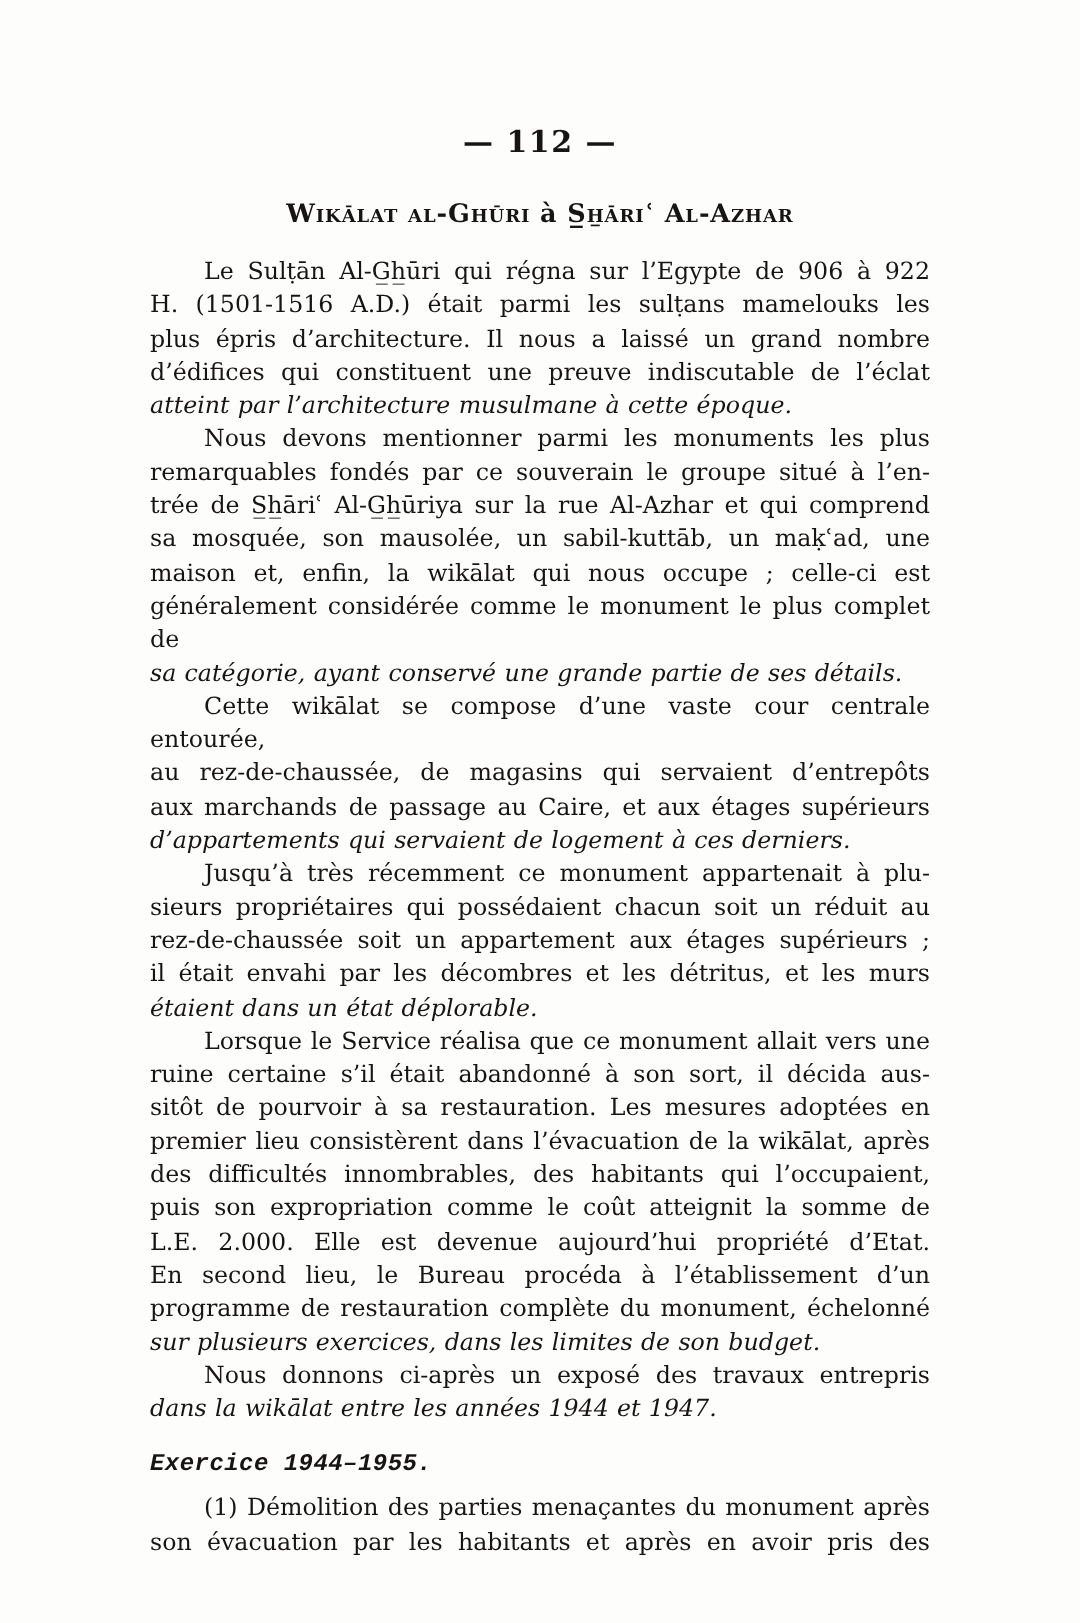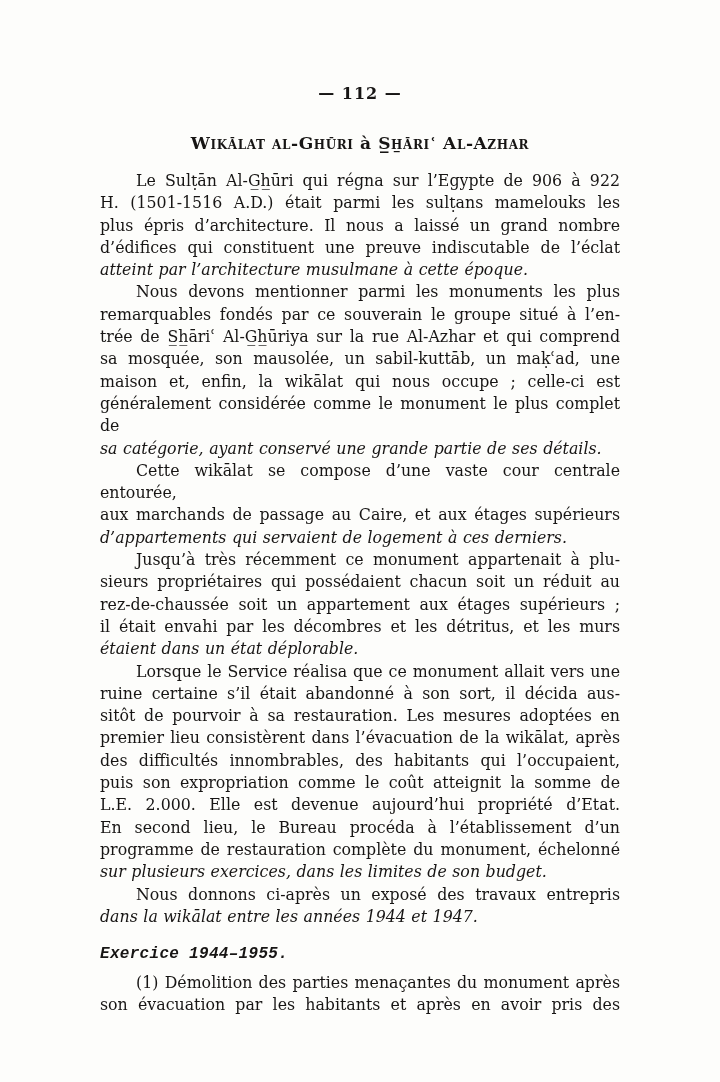--- a/index.html
+++ b/index.html
@@ -18,21 +18,21 @@
     overflow: hidden;
   }
   .content {
     position: absolute;
     left: 100px;
     top: 84px;
     width: 520px;
   }
   .page-number {
     text-align: center;
-    font-size: 16px;
+    font-size: 20px;
     font-weight: bold;
     letter-spacing: 1px;
     line-height: 20px;
     margin-bottom: 28px;
   }
   .doc-title {
     text-align: center;
     font-size: 17px;
     font-weight: bold;
     line-height: 22px;
@@ -95,20 +95,21 @@
         <div class="line">remarquables fondés par ce souverain le groupe situé à l’en-</div>
         <div class="line">trée de S̲h̲āriʿ Al-G̲h̲ūriya sur la rue Al-Azhar et qui comprend</div>
         <div class="line">sa mosquée, son mausolée, un sabil-kuttāb, un maḳʿad, une</div>
         <div class="line">maison et, enfin, la wikālat qui nous occupe ; celle-ci est</div>
         <div class="line">généralement considérée comme le monument le plus complet de</div>
         <div class="line last">sa catégorie, ayant conservé une grande partie de ses détails.</div>
       </div>
 
       <div>
         <div class="line first">Cette wikālat se compose d’une vaste cour centrale entourée,</div>
+        <div class="line">au rez-de-chaussée, de magasins qui servaient d’entrepôts</div>
         <div class="line">aux marchands de passage au Caire, et aux étages supérieurs</div>
         <div class="line last">d’appartements qui servaient de logement à ces derniers.</div>
       </div>
 
       <div>
         <div class="line first">Jusqu’à très récemment ce monument appartenait à plu-</div>
         <div class="line">sieurs propriétaires qui possédaient chacun soit un réduit au</div>
         <div class="line">rez-de-chaussée soit un appartement aux étages supérieurs ;</div>
         <div class="line">il était envahi par les décombres et les détritus, et les murs</div>
         <div class="line last">étaient dans un état déplorable.</div>

